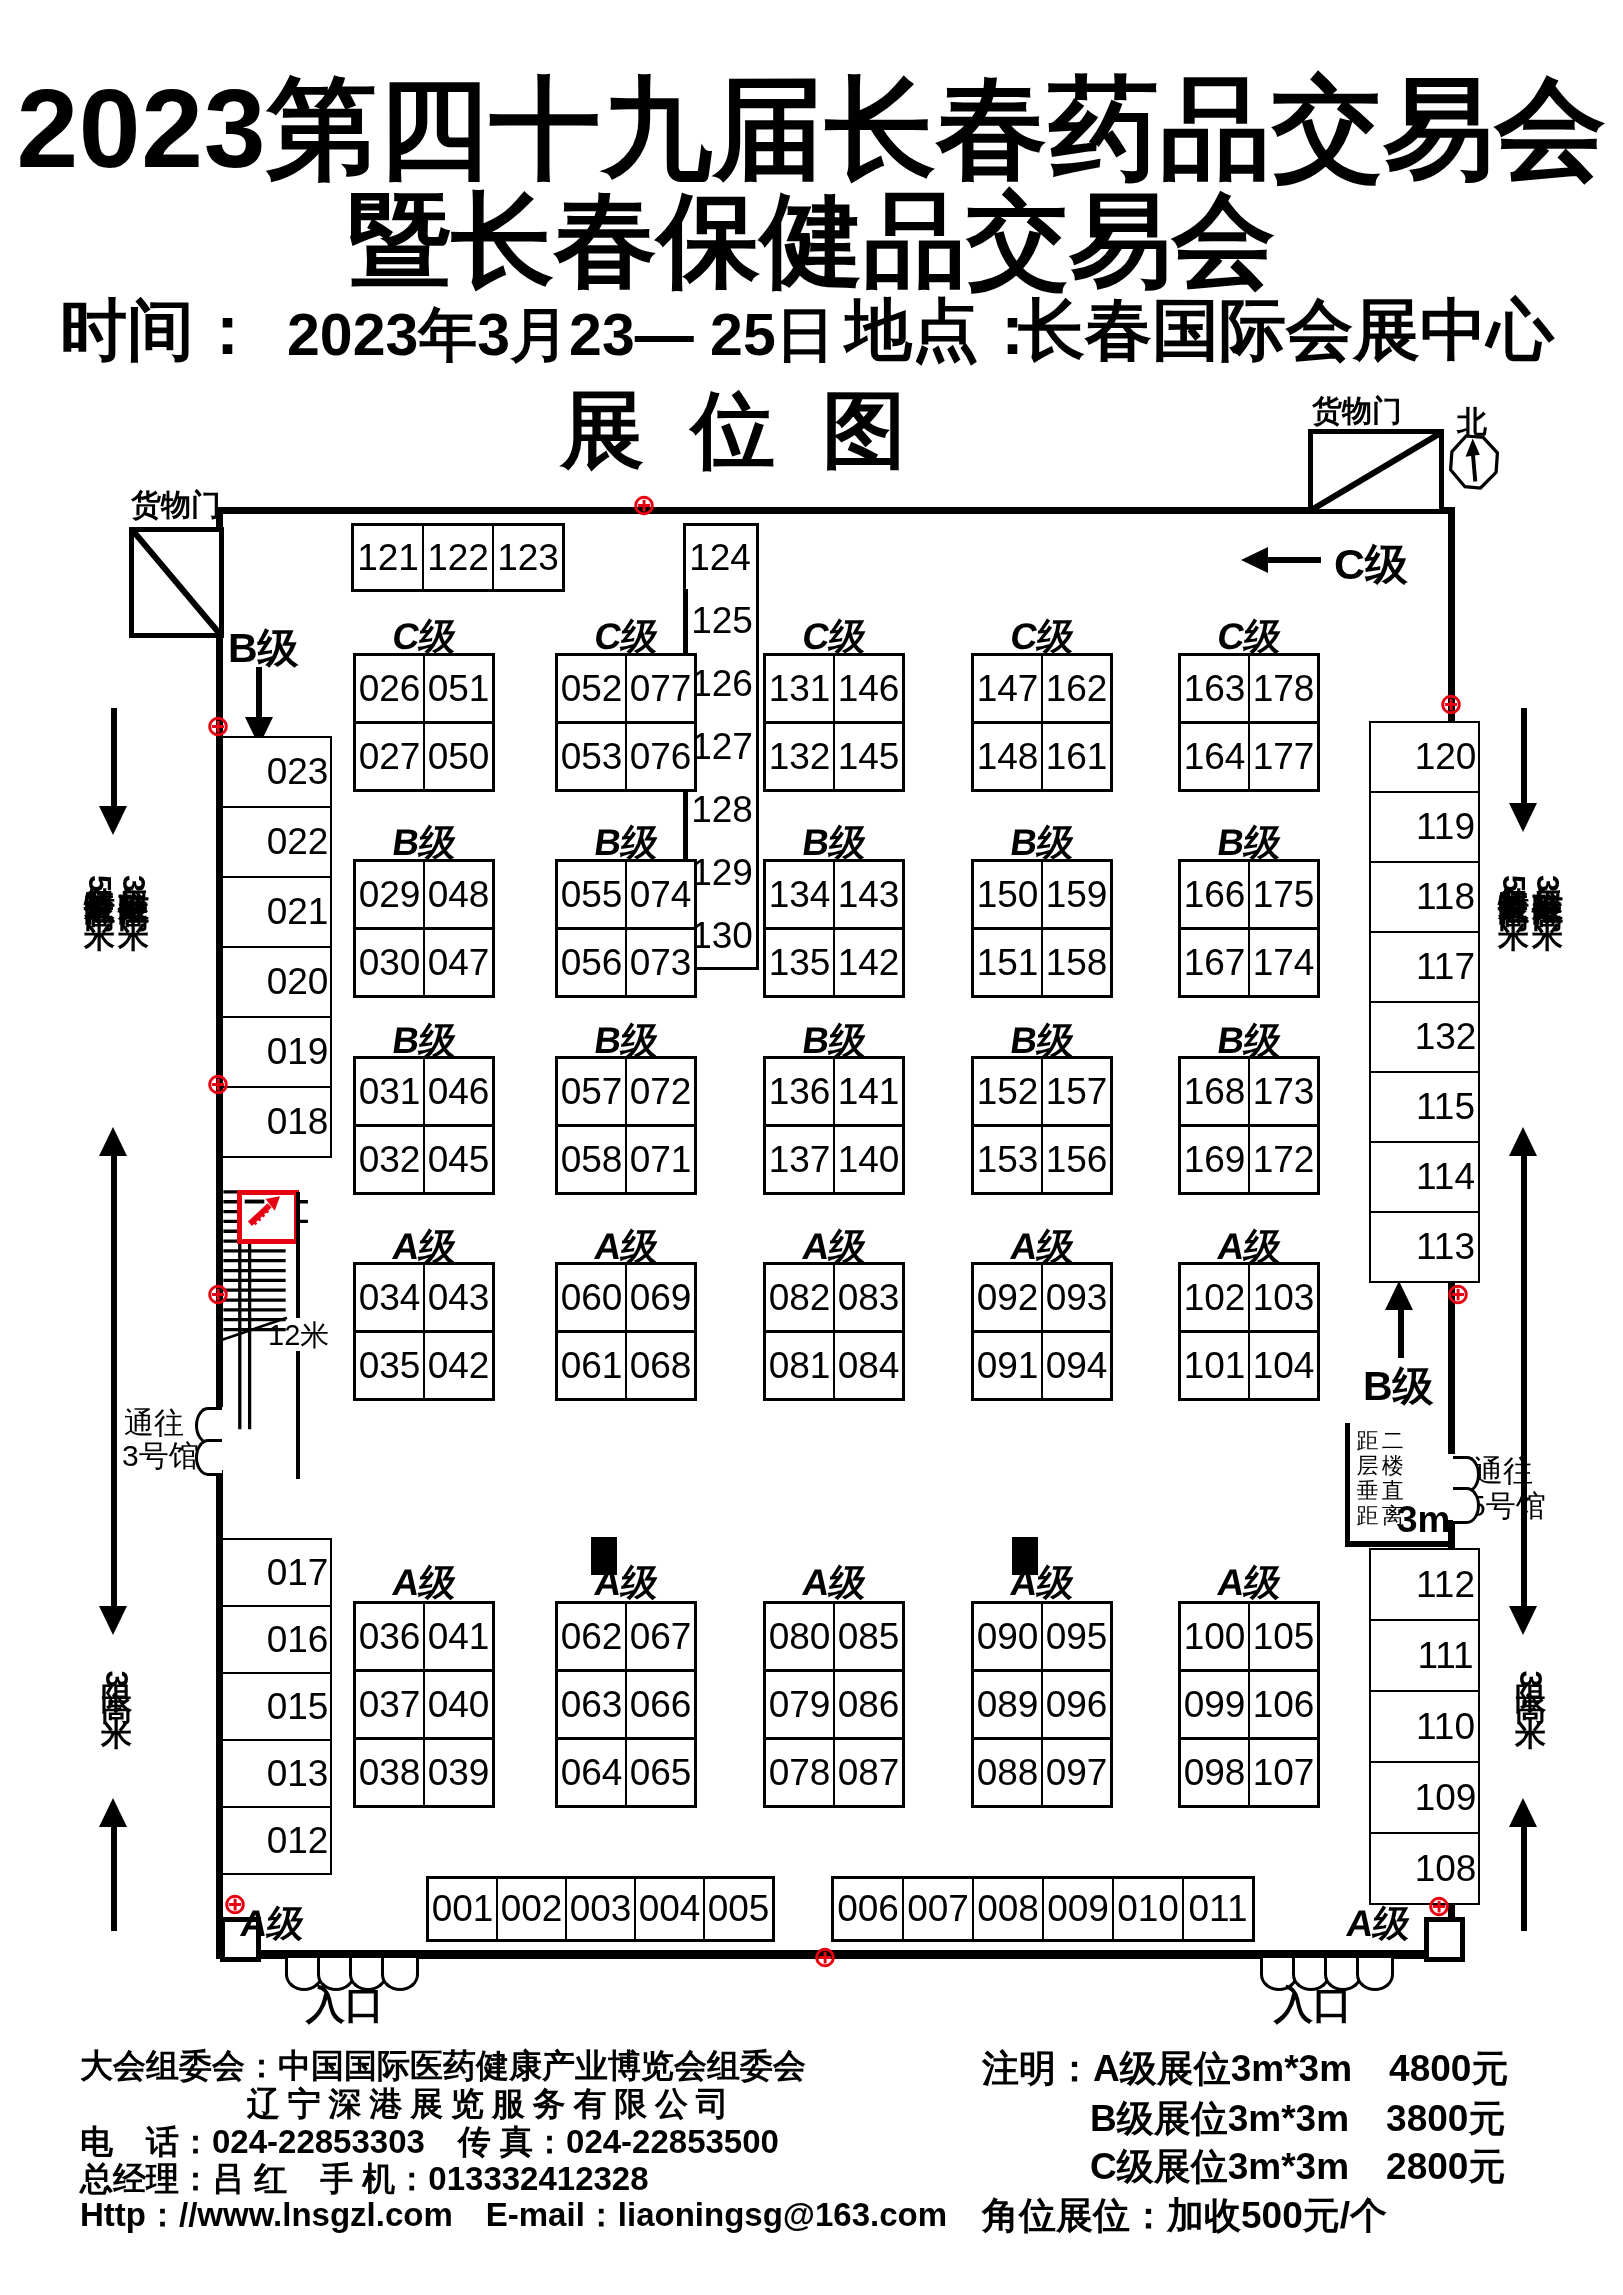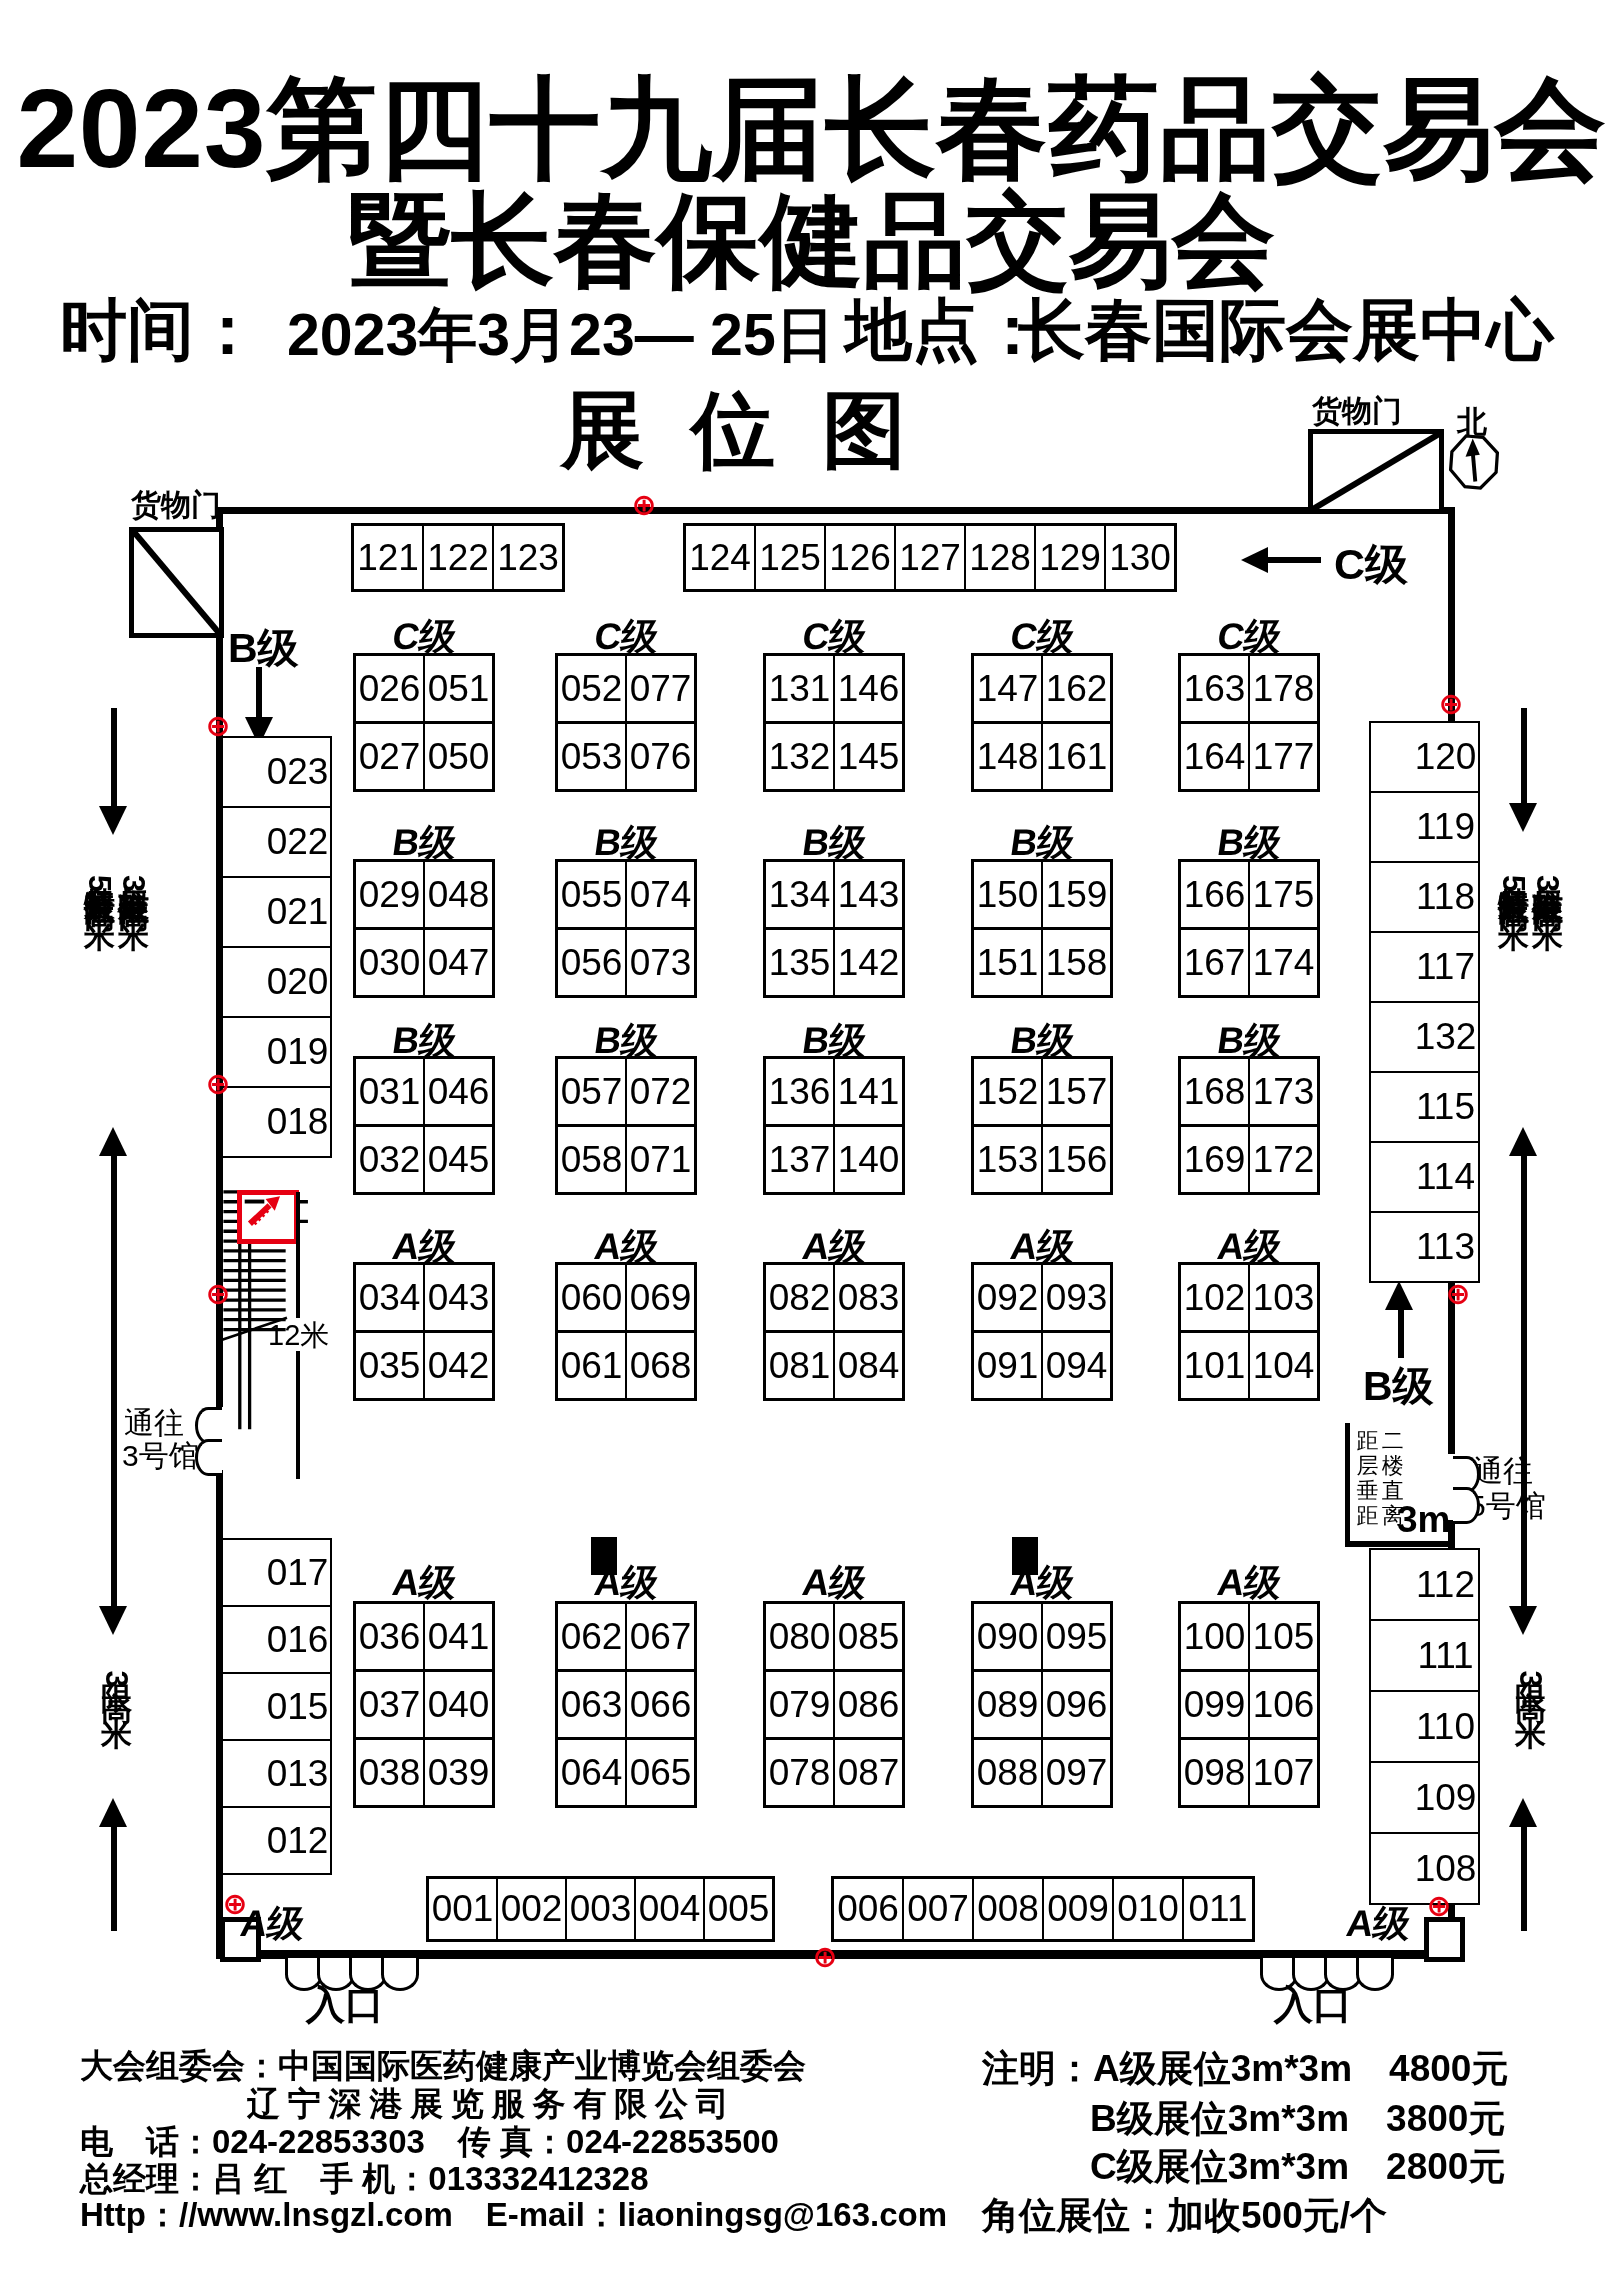--- a/index.html
+++ b/index.html
@@ -106,21 +106,21 @@
 
   <div class="tri tri-up" style="left:1385px;top:1281px;"></div>
   <div class="shaft" style="left:1398px;top:1307px;width:5.9px;height:51px;"></div>
   <div class="biglabel" style="left:1363px;top:1359px;">B级</div>
 
   <div class="row-h" style="left:351px;top:523px;--cw:68px;--ch:63px;">
       <div class="bcell">121</div>
       <div class="bcell">122</div>
       <div class="bcell">123</div>
     </div>
-  <div class="row-h" style="left:683px;top:523px;--cw:68px;--ch:63px;">
+  <div class="row-h" style="left:683px;top:523px;flex-direction:column;--cw:68px;--ch:63px;">
       <div class="bcell">124</div>
       <div class="bcell">125</div>
       <div class="bcell">126</div>
       <div class="bcell">127</div>
       <div class="bcell">128</div>
       <div class="bcell">129</div>
       <div class="bcell">130</div>
     </div>
 
   <div class="lvl" style="left:353px;top:612px;">C级</div>

